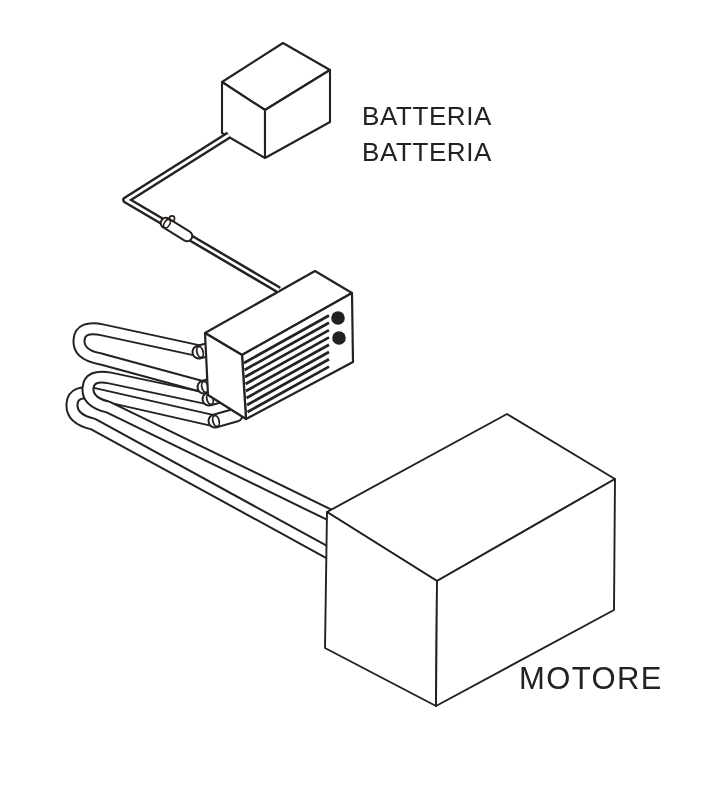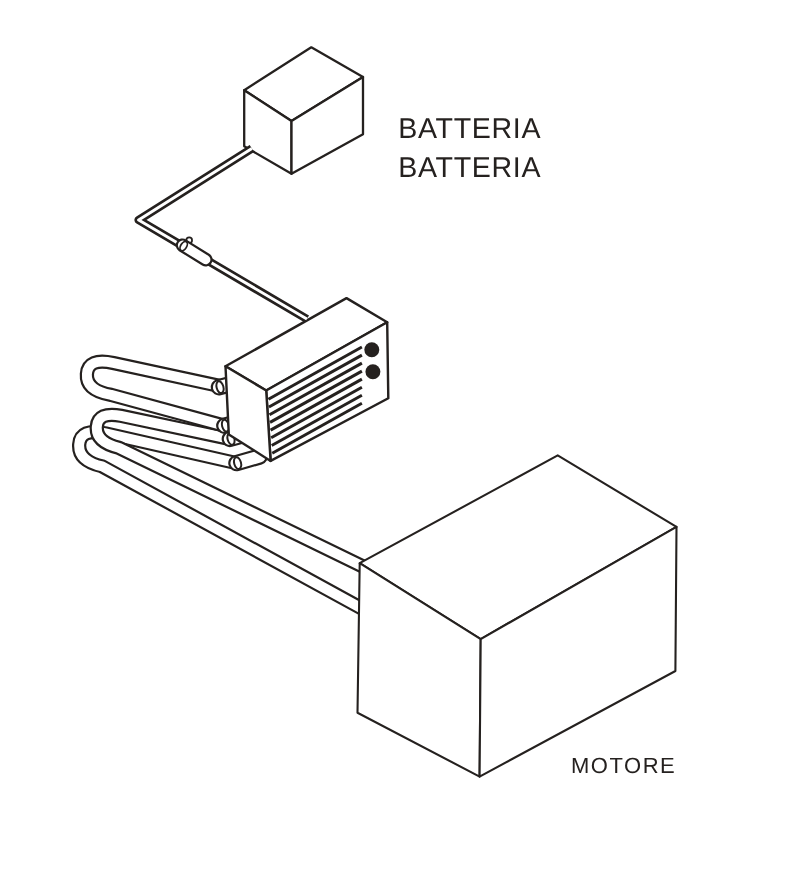--- a/index.html
+++ b/index.html
@@ -15,22 +15,22 @@
     position:absolute;
     color:#25211f;
     font-family:"Liberation Sans", sans-serif;
     white-space:nowrap;
   }
   .label-battery{
     left:362px;top:98px;
     font-size:26px;line-height:36px;letter-spacing:0.6px;
   }
   .label-engine{
-    left:519px;top:682px;
-    font-size:20px;line-height:30px;letter-spacing:1.4px;
+    left:519px;top:664px;
+    font-size:31px;line-height:30px;letter-spacing:1.4px;
   }
   .label-line{display:block;}
 </style>
 </head>
 <body>
 
 <div id="canvas">
 
   <svg id="diagram-svg" width="728" height="800" viewBox="0 0 728 800">
 

